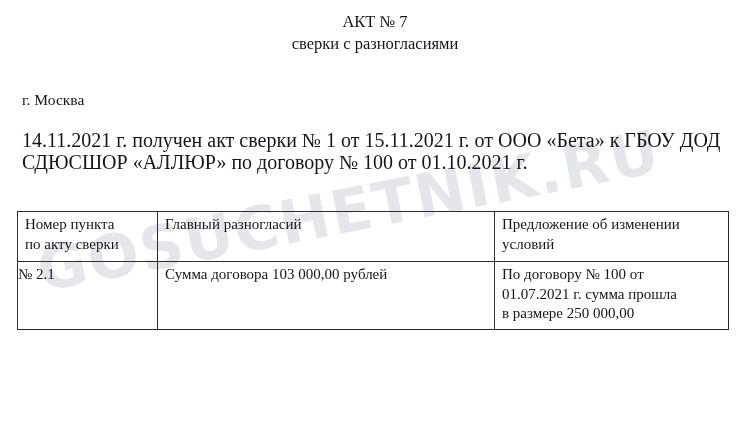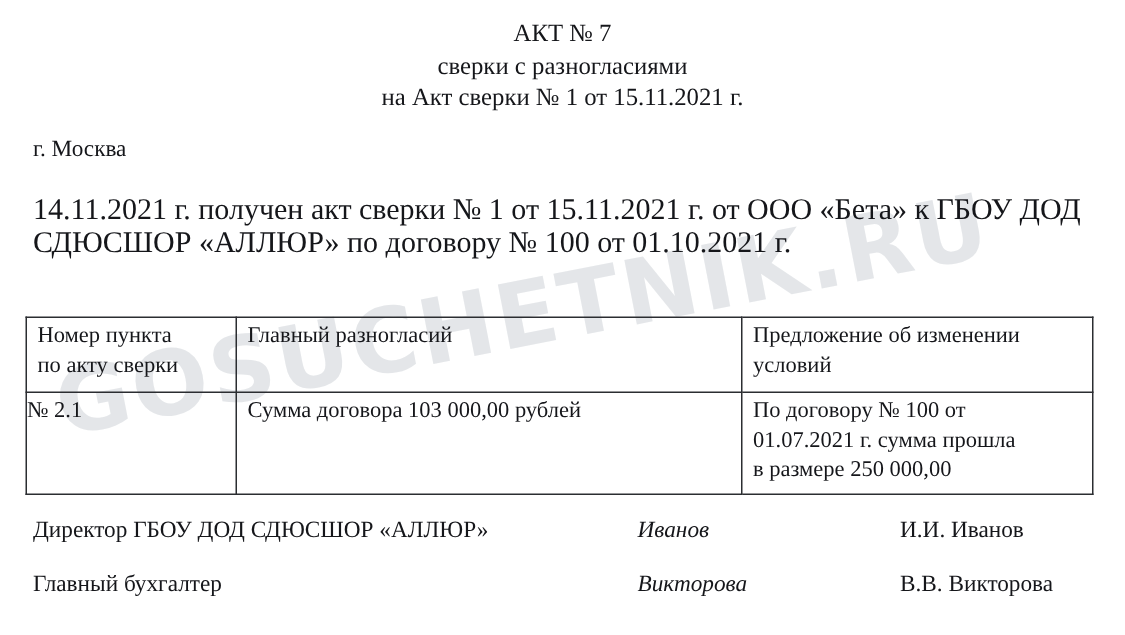--- a/index.html
+++ b/index.html
@@ -166,21 +166,20 @@
 
   <div id="watermark">
     <div class="wm-text">GOSUCHETNIK.RU</div>
   </div>
 
   <div id="content">
 
     <div class="title-block">
       <div class="title-line">АКТ № 7</div>
       <div class="title-line">сверки с разногласиями</div>
-      <div class="title-line">на Акт сверки № 1 от 15.11.2021 г.</div>
     </div>
 
     <div class="meta-row">
       <span>г. Москва</span>
     </div>
 
     <div class="body-block">
       <div class="body-line">14.11.2021 г. получен акт сверки № 1 от 15.11.2021 г. от ООО «Бета» к ГБОУ ДОД</div>
       <div class="body-line">СДЮСШОР «АЛЛЮР» по договору № 100 от 01.10.2021 г.</div>
     </div>
@@ -214,27 +213,15 @@
           </td>
           <td>
             <span class="cell-line">По договору № 100 от</span>
             <span class="cell-line">01.07.2021 г. сумма прошла</span>
             <span class="cell-line">в размере 250 000,00</span>
           </td>
         </tr>
       </tbody>
     </table>
 
-    <div class="sign-block">
-      <div class="sign-row">
-        <span class="sign-role">Директор ГБОУ ДОД СДЮСШОР «АЛЛЮР»</span>
-        <span class="sign-scrawl">Иванов</span>
-        <span class="sign-name">И.И. Иванов</span>
-      </div>
-      <div class="sign-row">
-        <span class="sign-role">Главный бухгалтер</span>
-        <span class="sign-scrawl">Викторова</span>
-        <span class="sign-name">В.В. Викторова</span>
-      </div>
-    </div>
 
   </div>
 </div>
 
 </body></html>

